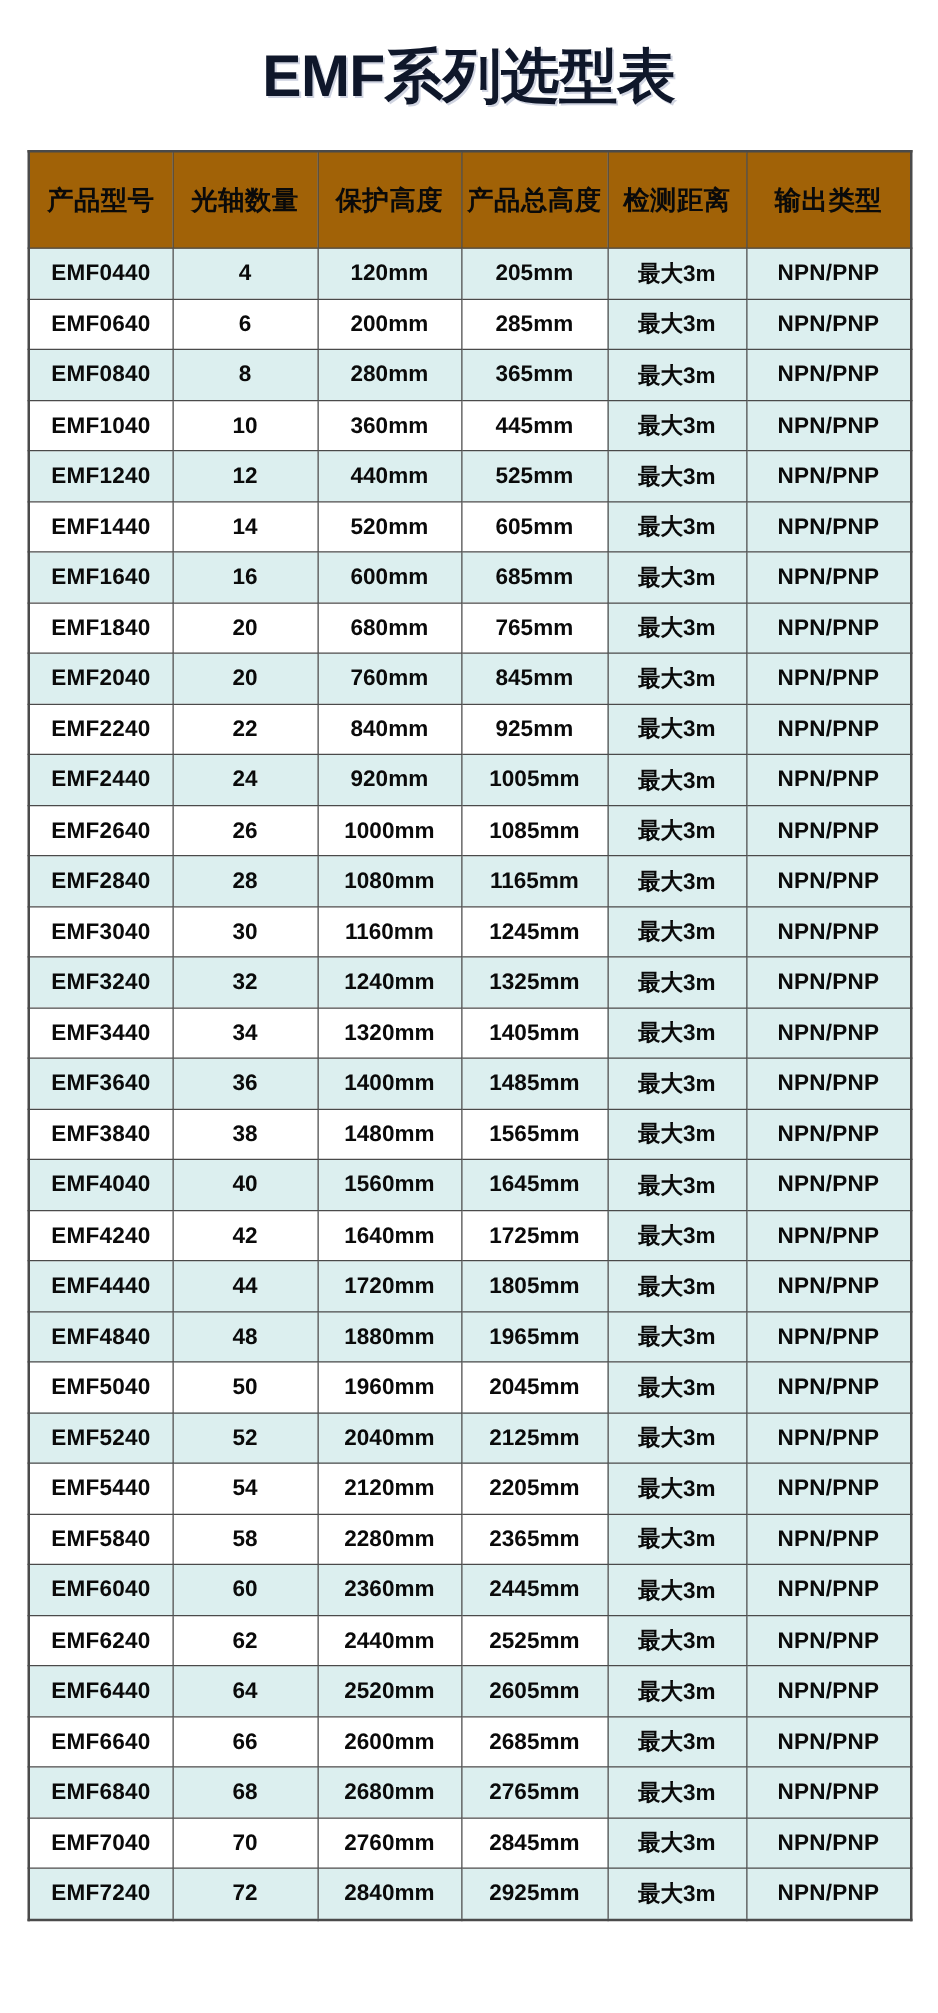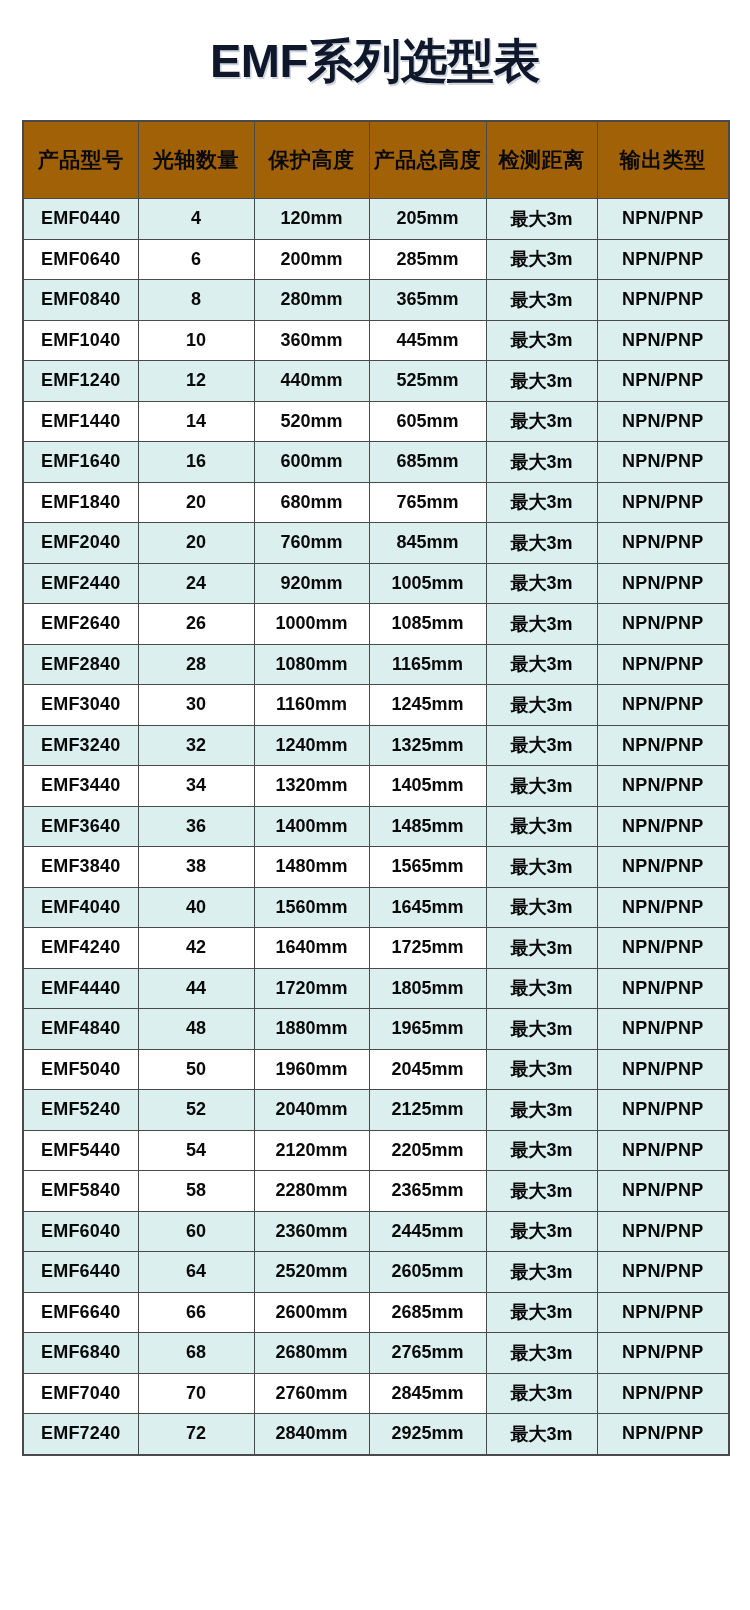--- a/index.html
+++ b/index.html
@@ -191,20 +191,28 @@
             <td class="output always-tint">NPN/PNP</td>
           </tr>
           <tr class="tinted">
             <td class="model">EMF2040</td>
             <td class="axes">20</td>
             <td class="ph">760mm</td>
             <td class="th">845mm</td>
             <td class="dist always-tint">最大3m</td>
             <td class="output always-tint">NPN/PNP</td>
           </tr>
+          <tr>
+            <td class="model">EMF2240</td>
+            <td class="axes">22</td>
+            <td class="ph">840mm</td>
+            <td class="th">925mm</td>
+            <td class="dist always-tint">最大3m</td>
+            <td class="output always-tint">NPN/PNP</td>
+          </tr>
           <tr class="tinted">
             <td class="model">EMF2440</td>
             <td class="axes">24</td>
             <td class="ph">920mm</td>
             <td class="th">1005mm</td>
             <td class="dist always-tint">最大3m</td>
             <td class="output always-tint">NPN/PNP</td>
           </tr>
           <tr>
             <td class="model">EMF2640</td>
@@ -327,20 +335,28 @@
             <td class="output always-tint">NPN/PNP</td>
           </tr>
           <tr class="tinted">
             <td class="model">EMF6040</td>
             <td class="axes">60</td>
             <td class="ph">2360mm</td>
             <td class="th">2445mm</td>
             <td class="dist always-tint">最大3m</td>
             <td class="output always-tint">NPN/PNP</td>
           </tr>
+          <tr>
+            <td class="model">EMF6240</td>
+            <td class="axes">62</td>
+            <td class="ph">2440mm</td>
+            <td class="th">2525mm</td>
+            <td class="dist always-tint">最大3m</td>
+            <td class="output always-tint">NPN/PNP</td>
+          </tr>
           <tr class="tinted">
             <td class="model">EMF6440</td>
             <td class="axes">64</td>
             <td class="ph">2520mm</td>
             <td class="th">2605mm</td>
             <td class="dist always-tint">最大3m</td>
             <td class="output always-tint">NPN/PNP</td>
           </tr>
           <tr>
             <td class="model">EMF6640</td>

